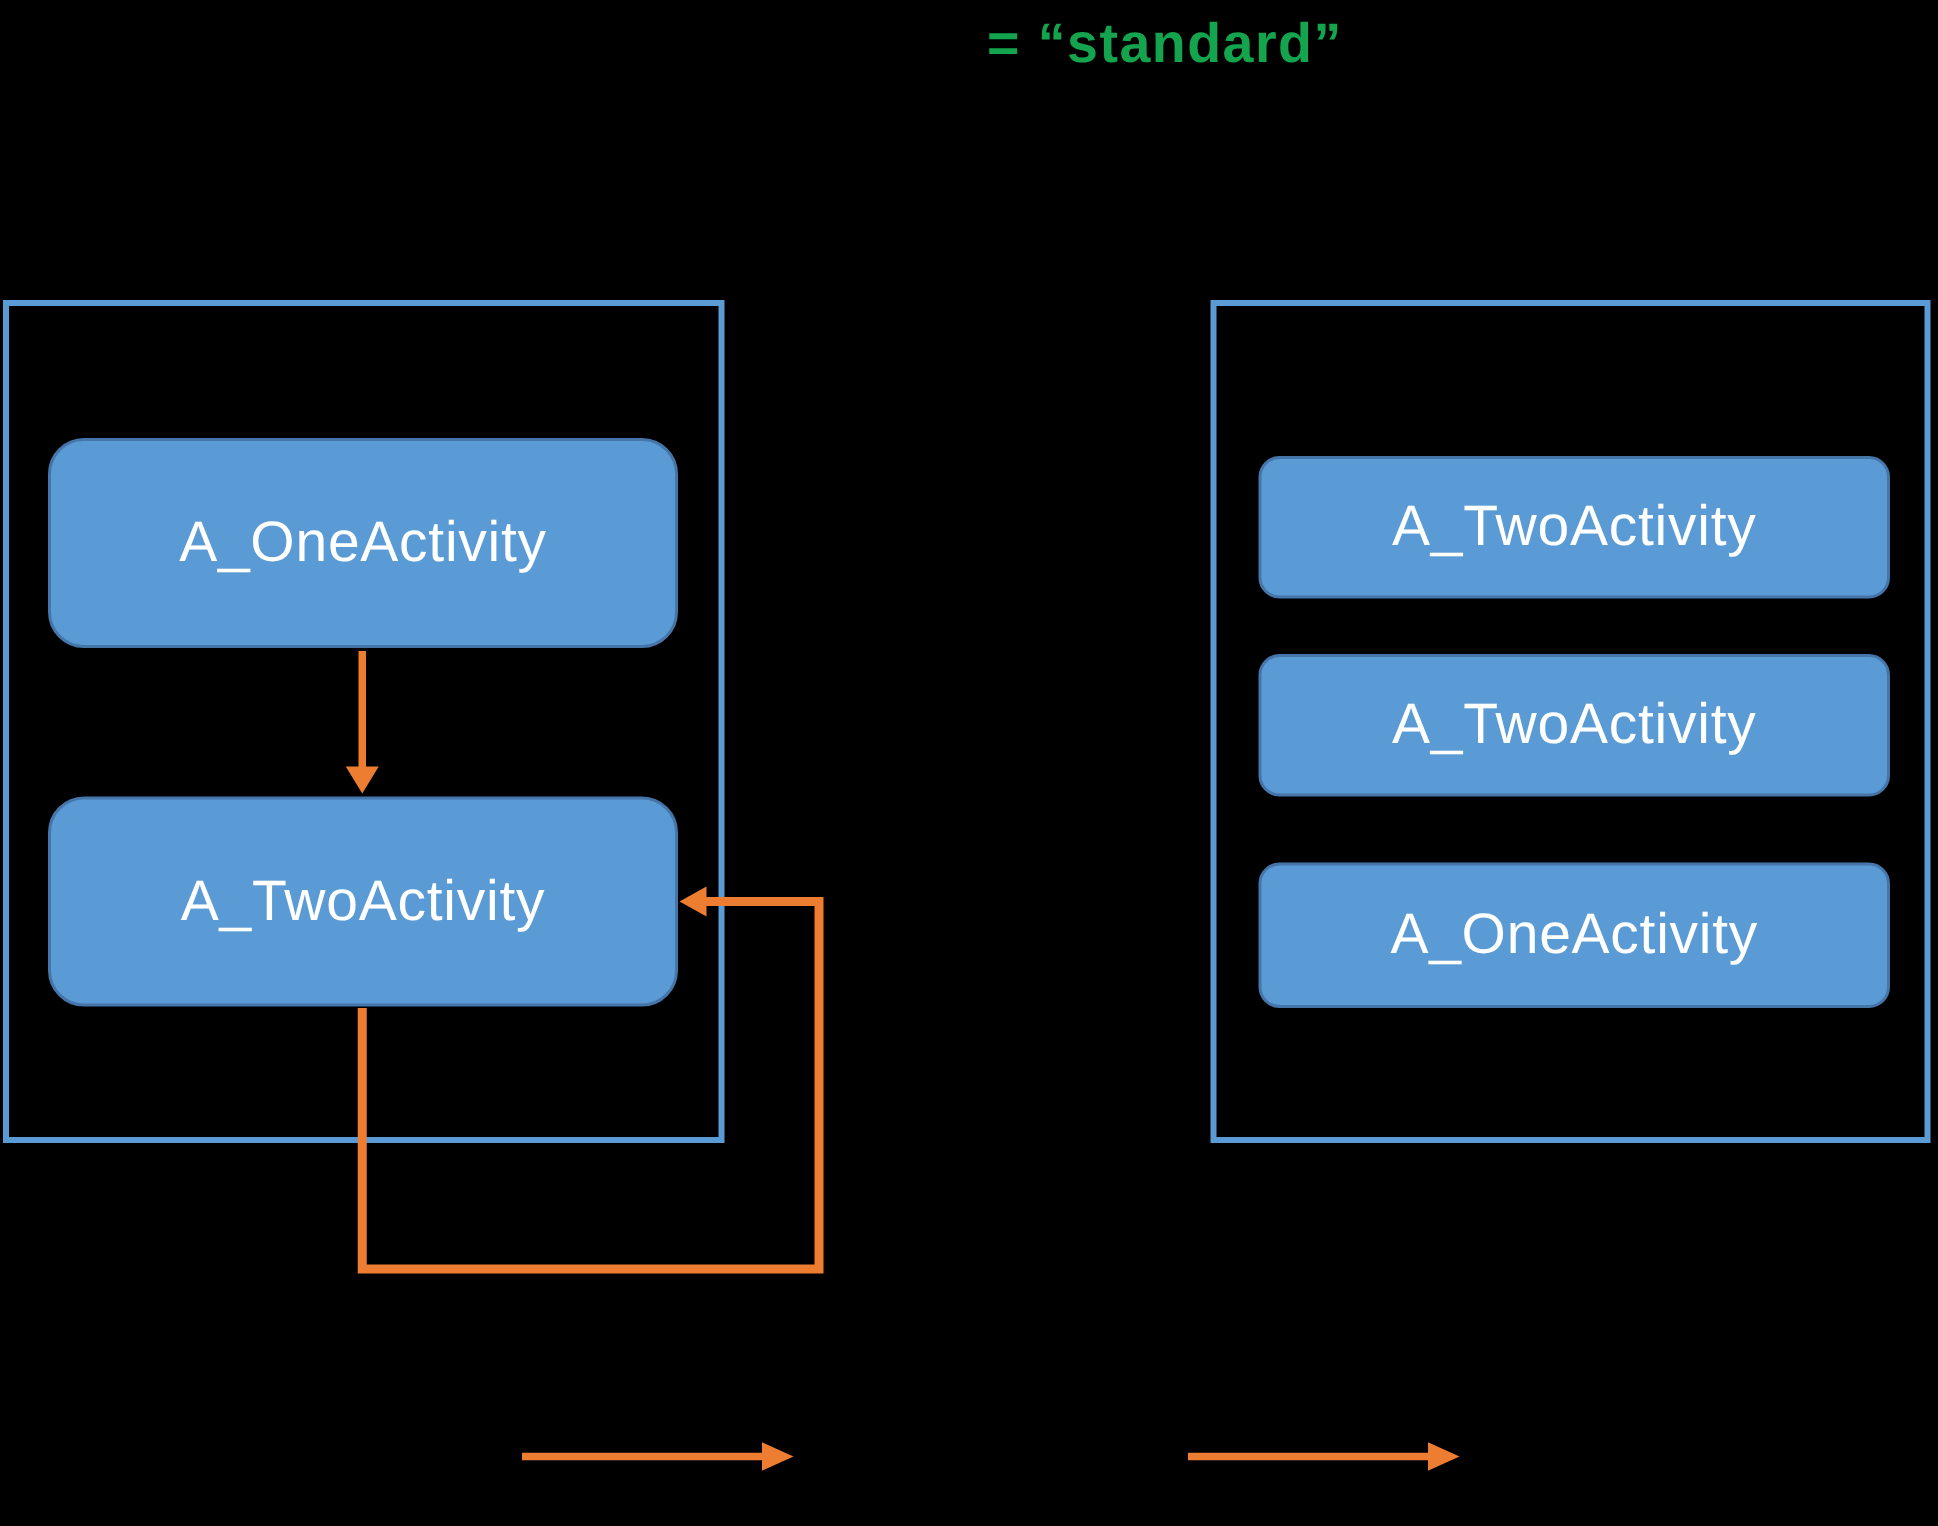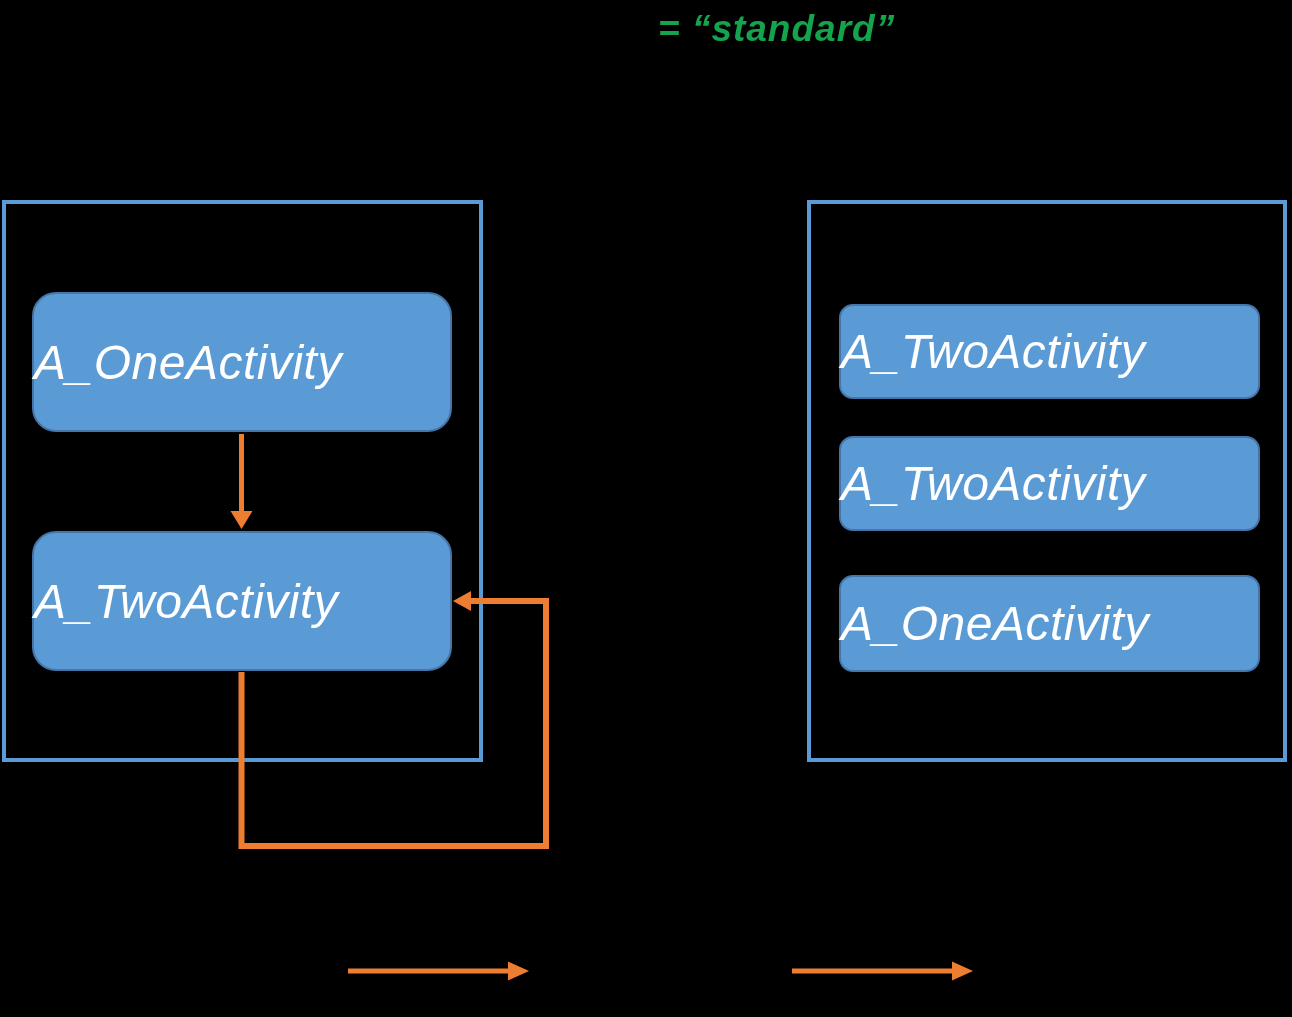--- a/index.html
+++ b/index.html
@@ -15,21 +15,20 @@
   body{
     background:var(--background);
     width:1292px;height:1017px;
     overflow:hidden;
     font-family:"Liberation Sans",sans-serif;
   }
   #canvas{
     position:relative;
     width:1292px;height:1000px;
     background:var(--background);
-    font-style:italic;
   }
   .title{
     position:absolute;
     left:658px;top:8px;
     font-size:37px;
     font-weight:bold;
     letter-spacing:1px;
     color:var(--title-green);
     white-space:nowrap;
   }
@@ -40,22 +39,22 @@
     background:transparent;
   }
   .panel.left{left:2px;top:200px;width:481px;height:562px;}
   .panel.right{left:807px;top:200px;width:480px;height:562px;}
   .abox{
     position:absolute;
     box-sizing:border-box;
     background:var(--box-fill);
     border:2px solid var(--box-border);
     color:var(--box-text);
-    display:flex;align-items:center;
-    font-size:48px;
+    display:flex;align-items:center;justify-content:center;
+    font-size:38px;
     letter-spacing:0.5px;
     white-space:nowrap;
   }
   .abox.big{width:420px;height:140px;border-radius:24px;}
   .abox.small{width:421px;height:95px;border-radius:14px;}
   #lbox1{left:32px;top:292px;}
   #lbox2{left:32px;top:531px;}
   #rbox1{left:839px;top:304px;}
   #rbox2{left:839px;top:436px;}
   #rbox3{left:839px;top:575px;height:97px;}

